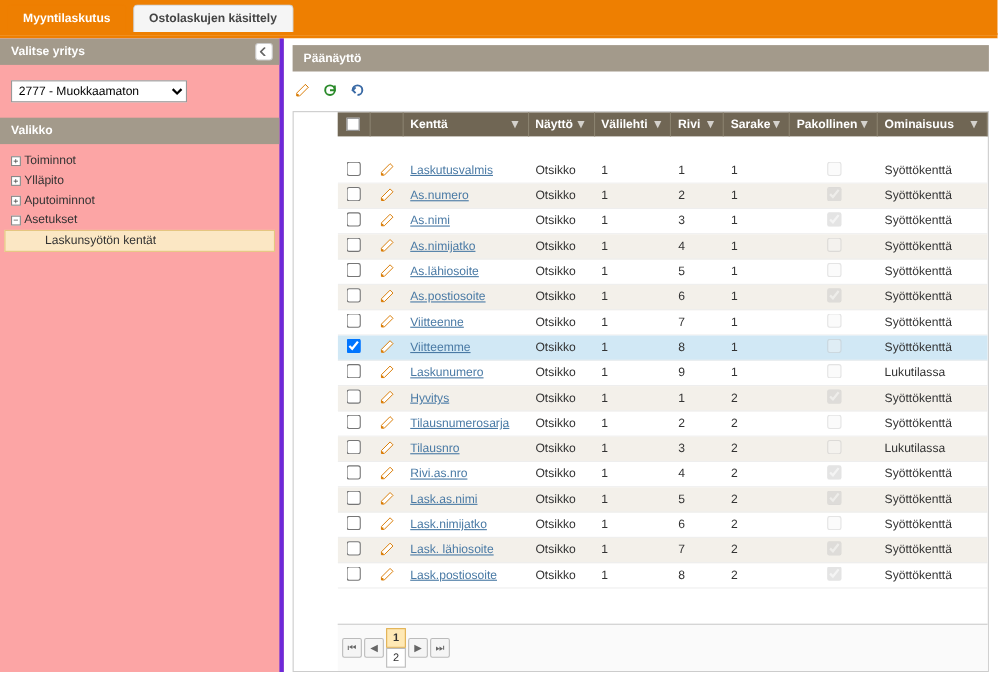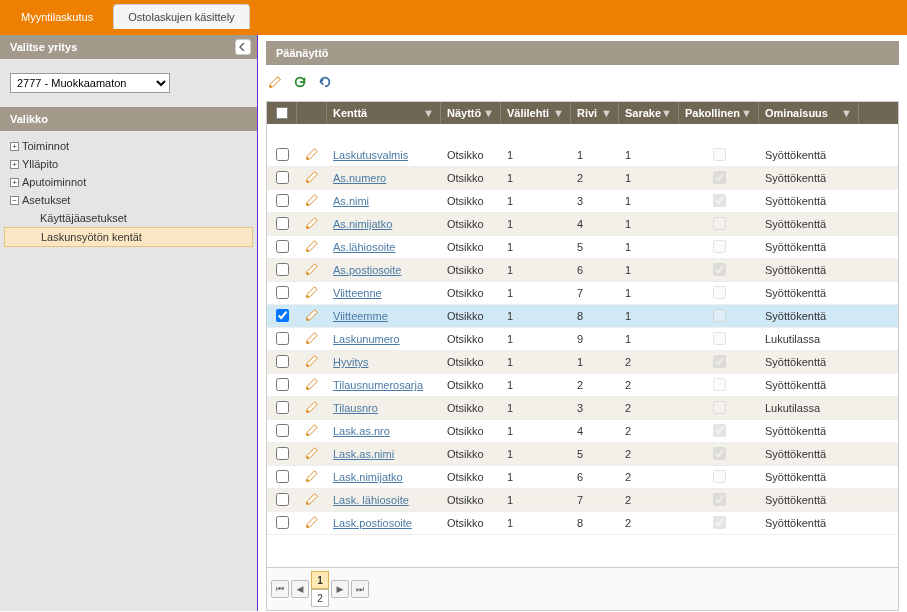--- a/index.html
+++ b/index.html
@@ -1,36 +1,36 @@
 <!DOCTYPE html>
 <html><head>
 <meta charset="utf-8">
 <style>
 * { box-sizing: border-box; margin: 0; padding: 0; }
 body { font-family: Tahoma, Arial, sans-serif; font-size: 11px; color: #333; background: #fff; width: 907px; }
 .tabs { background: #ee7f01; border-bottom: 2px solid #ee7f01; padding: 4px 6px 0; height: 32px; }
-.tab { display: inline-block; padding: 6px 14px; background: #f5f5f5; border: 1px solid #ccc; border-bottom: none; border-radius: 4px 4px 0 0; margin-right: 2px; cursor: pointer; font-weight: normal; color: #444; }
+.tab { display: inline-block; padding: 6px 14px; background: #f5f5f5; border: 1px solid #ccc; border-bottom: none; border-radius: 4px 4px 0 0; margin-right: 2px; cursor: pointer; font-weight: bold; color: #444; }
 .tab.active { background: #ee7f01; color: #fff; border-color: #ee7f01; }
 .orange-bar { background: #ee7f01; height: 3px; }
 .layout { display: flex; height: 576px; }
-.sidebar { width: 258px; background: #e5e5e5; border-right: 1px solid #6d28d9; position: relative; }
+.sidebar { width: 258px; background: #fca5a5; border-right: 4px solid #6d28d9; position: relative; }
 .side-header { background: #a39a8b; color: #fff; font-weight: bold; padding: 6px 10px; position: relative; }
 .collapse-btn { position: absolute; right: 6px; top: 4px; width: 16px; height: 16px; background: #fff; border: 1px solid #ccc; border-radius: 3px; display: flex; align-items: center; justify-content: center; font-size: 9px; color: #666; cursor: pointer; }
 .company-row { padding: 14px 10px; }
 .company-select { width: 160px; padding: 2px; font-size: 11px; border: 1px solid #999; background: #fff; }
 .tree { padding: 6px 0; }
 .tree-item { padding: 3px 10px 3px 22px; cursor: pointer; position: relative; color: #333; }
 .tree-box { position: absolute; left: 10px; top: 5px; width: 9px; height: 9px; border: 1px solid #888; background: #fff; display: flex; align-items: center; justify-content: center; font-size: 8px; line-height: 8px; }
 .tree-sub { padding: 3px 10px 3px 40px; cursor: pointer; }
 .tree-sub.selected { background: #fbe7c4; border: 1px solid #e5c680; margin: 0 4px; padding-left: 36px; }
 .main { flex: 1; background: #fff; padding: 6px 8px 0 8px; overflow: hidden; display: flex; flex-direction: column; }
 .main-header { background: #a39a8b; color: #fff; font-weight: bold; padding: 6px 10px; margin-bottom: 10px; }
 .toolbar { padding: 0 0 8px 2px; }
 .tool-btn { display: inline-block; width: 18px; height: 18px; margin-right: 4px; cursor: pointer; vertical-align: middle; }
-.table-wrap { border: 1px solid #ccc; flex: 1; display: flex; flex-direction: column; overflow: hidden; }
+.table-wrap { border: 1px solid #ccc; flex: 1; display: flex; flex-direction: column; overflow: hidden; padding-left: 40px; }
 .grid-head { display: flex; background: #706654; color: #fff; font-weight: bold; }
 .grid-head .cell { padding: 5px 6px; border-right: 1px solid #8a826f; position: relative; display: flex; align-items: center; }
 .filter-icon { margin-left: auto; opacity: 0.7; cursor: pointer; }
 .grid-body { overflow-y: scroll; flex: 1; margin-top: 20px; }
 .row { display: flex; border-bottom: 1px solid #eee; height: 23px; align-items: center; }
 .row:nth-child(even) { background: #f3f0ea; }
 .row.selected { background: #d1e8f5; }
 .row .cell { padding: 2px 6px; overflow: hidden; white-space: nowrap; }
 .c-chk { width: 30px; text-align: center; }
 .c-edit { width: 30px; text-align: center; }
@@ -76,21 +76,20 @@
       </select>
     </div>
     <div class="side-header">
       <span>Valikko</span>
     </div>
     <div class="tree" id="tree">
         <div class="tree-item"><span class="tree-box">+</span><span>Toiminnot</span></div>
         <div class="tree-item"><span class="tree-box">+</span><span>Ylläpito</span></div>
         <div class="tree-item"><span class="tree-box">+</span><span>Aputoiminnot</span></div>
         <div class="tree-item"><span class="tree-box">−</span><span>Asetukset</span></div>
-        <div class="tree-sub">Käyttäjäasetukset</div>
         <div class="tree-sub selected">Laskunsyötön kentät</div>
       </div>
   </div>
 
   <div class="main">
     <div class="main-header">
       <span>Päänäyttö</span>
     </div>
     <div class="toolbar">
       <span class="tool-btn">
@@ -317,21 +316,21 @@
             <div class="cell c-sarake">2</div>
             <div class="cell c-pakollinen"><input type="checkbox" disabled="" class="chk-disabled" style=""></div>
             <div class="cell c-ominaisuus">Lukutilassa</div>
           </div>
           <div class="row">
             <div class="cell c-chk"><input type="checkbox" style=""></div>
             <div class="cell c-edit"><svg class="edit-svg" viewBox="0 0 16 16">
                 <path d="M2 11 L11 2 L14 5 L5 14 L2 14 Z" fill="#fff" stroke="#d97a00" stroke-width="1"></path>
                 <rect x="2" y="12" width="2" height="2" fill="#d97a00"></rect>
               </svg></div>
-            <div class="cell c-kentta">Lask.as.nro</div>
+            <div class="cell c-kentta">Rivi.as.nro</div>
             <div class="cell c-naytto">Otsikko</div>
             <div class="cell c-valilehti">1</div>
             <div class="cell c-rivi">4</div>
             <div class="cell c-sarake">2</div>
             <div class="cell c-pakollinen"><input type="checkbox" disabled="" class="chk-disabled" checked="" style=""></div>
             <div class="cell c-ominaisuus">Syöttökenttä</div>
           </div>
           <div class="row">
             <div class="cell c-chk"><input type="checkbox" style=""></div>
             <div class="cell c-edit"><svg class="edit-svg" viewBox="0 0 16 16">

